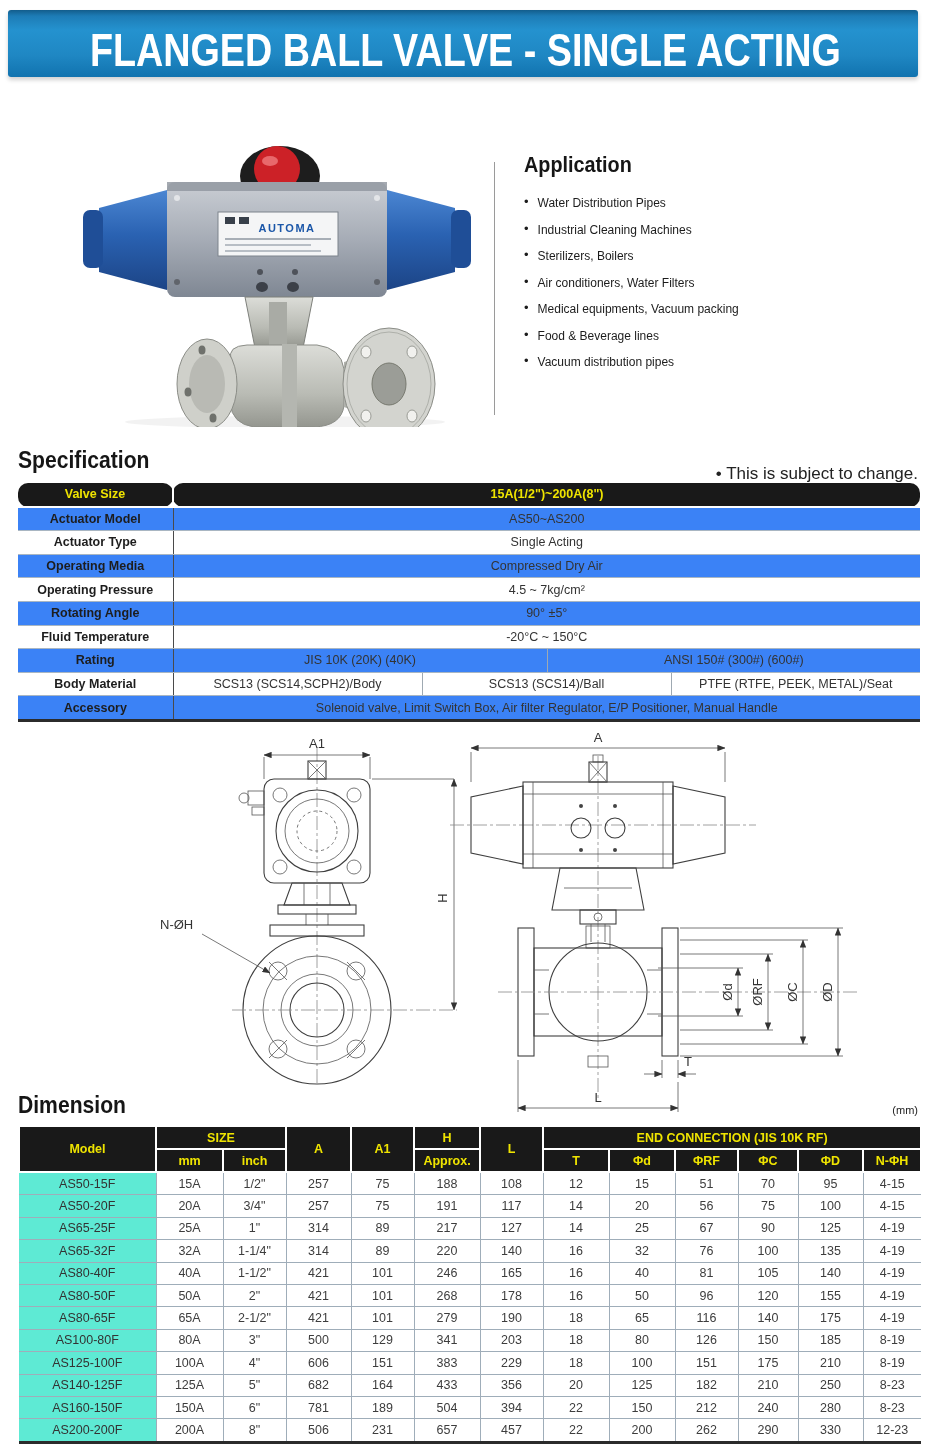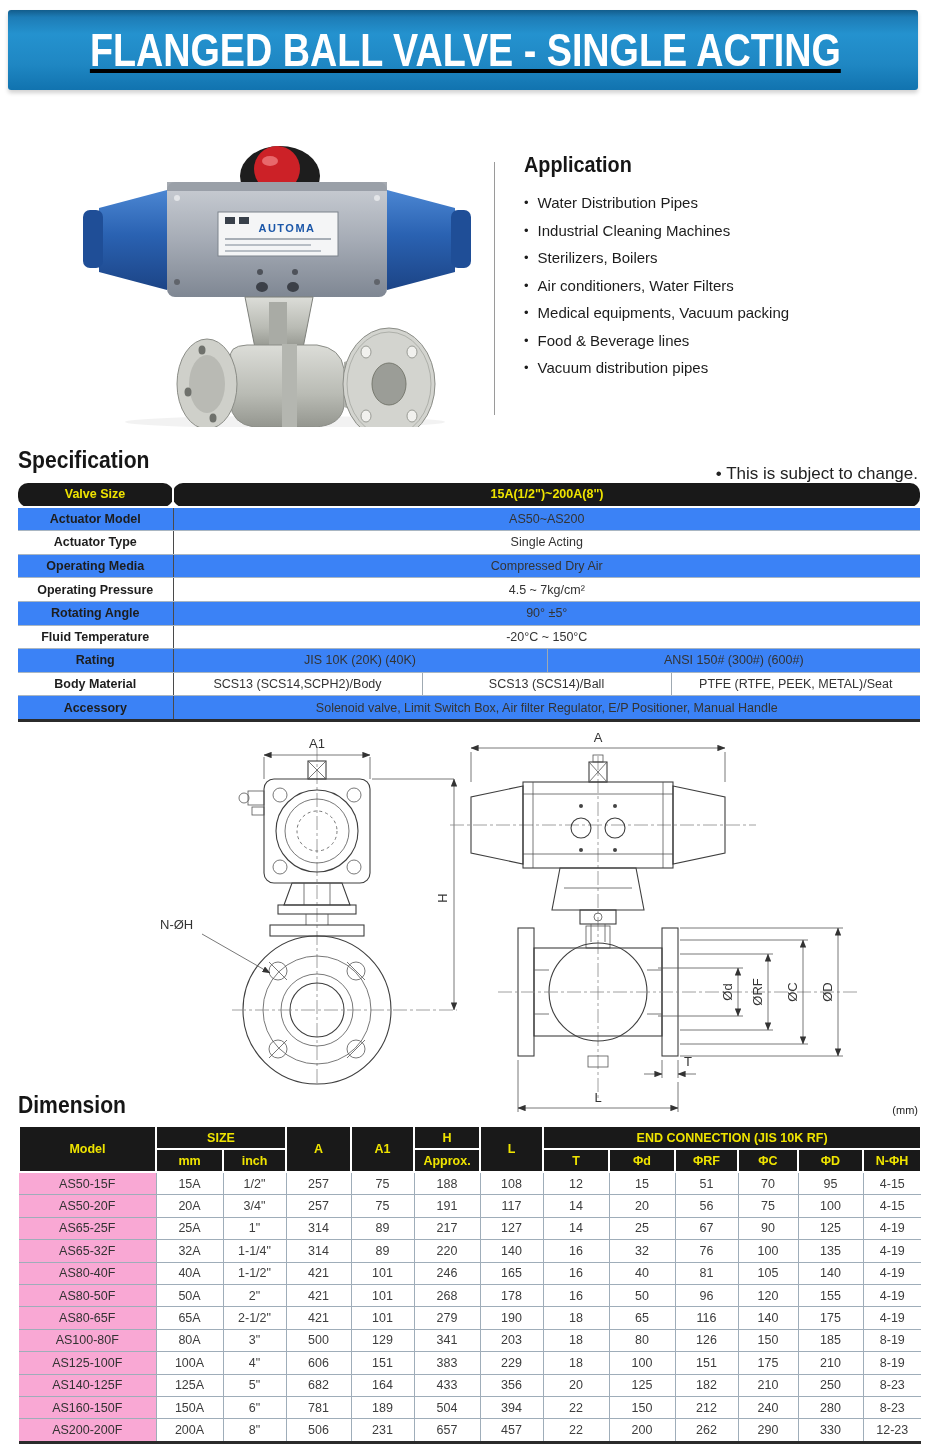--- a/index.html
+++ b/index.html
@@ -1,34 +1,34 @@
 <!DOCTYPE html>
 <html><head>
 <meta charset="utf-8">
 <style>
   html,body{margin:0;padding:0;background:#fff;}
   #page{position:relative;width:926px;height:1444px;background:#fff;overflow:hidden;
         font-family:"Liberation Sans","DejaVu Sans",sans-serif;}
 
   
-  .banner{position:absolute;left:8px;top:10px;width:910px;height:80px;border-radius:3px;
+  .banner{position:absolute;left:8px;top:10px;width:910px;height:67px;border-radius:3px;
           background:linear-gradient(180deg,#135d8c 0%,#1d7cb6 9%,#2492cf 30%,#1f87c3 68%,#1173af 100%);
-          box-shadow:0 3px 4px rgba(0,0,0,.18);text-decoration:underline;}
+          box-shadow:0 3px 4px rgba(0,0,0,.18);}
   .banner h1{margin:0;width:100%;line-height:80px;text-align:center;color:#fff;
              font-size:46px;font-weight:bold;letter-spacing:0;
              transform:scaleX(.82);transform-origin:50% 50%;white-space:nowrap;}
 
   
   .photo{position:absolute;left:55px;top:122px;width:420px;height:305px;}
   .vdiv{position:absolute;left:494px;top:162px;width:1px;height:253px;background:#9a9a9a;}
   .app{position:absolute;left:524px;top:152px;width:396px;}
   .app h2{margin:0 0 12px 0;font-size:22px;color:#161616;font-weight:bold;
           transform:scaleX(.9);transform-origin:0 50%;}
   .app ul{margin:0;padding:0;list-style:none;}
-  .app li{font-size:15px;color:#1c1c1c;line-height:26.5px;}
+  .app li{font-size:12px;color:#1c1c1c;line-height:26.5px;}
   .app li::before{content:"•";font-size:13px;margin-right:9px;position:relative;top:-1px;}
 
   
   .sec-h{position:absolute;margin:0;font-size:24px;color:#161616;font-weight:bold;
          transform:scaleX(.88);transform-origin:0 50%;white-space:nowrap;}
   .spec-note{position:absolute;right:8px;top:464px;font-size:17px;color:#222;}
   .dim-unit{position:absolute;right:8px;top:1104px;font-size:11px;color:#222;}
 
   
   .spec-wrap{position:absolute;left:18px;top:483px;}
@@ -42,21 +42,21 @@
   .spec-table tr.head td.lab{border-right:2px solid #fff;}
   .spec-table tr.alt td{background:#3b82f6;}
 
   
   .dim-wrap{position:absolute;left:18px;top:1125px;}
   .dim-table{width:902px;border-bottom:3px solid #2b2b2b;}
   .dim-table th{background:#191919;color:#efe400;font-weight:bold;font-size:12.5px;
                 height:21px;padding:0;border:2px solid #fff;}
   .dim-table td{height:21.4px;padding:0;font-size:12.5px;color:#3d3d3d;text-align:center;
                 border-bottom:1px solid #9fadb9;border-left:1px solid #9fadb9;white-space:nowrap;}
-  .dim-table td:first-child{background:#f9a8d4;border-left:none;color:#333;}
+  .dim-table td:first-child{background:#5eead4;border-left:none;color:#333;}
 
   
   .draw{position:absolute;}
   .dl{stroke:#3f3f3f;stroke-width:1.1;fill:none;}
   .tl{stroke:#555;stroke-width:.8;fill:none;}
   .cl{stroke:#888;stroke-width:.8;fill:none;stroke-dasharray:14 3 3 3;}
   .dt{font-size:13px;fill:#333;}
 </style>
 </head>
 <body>

